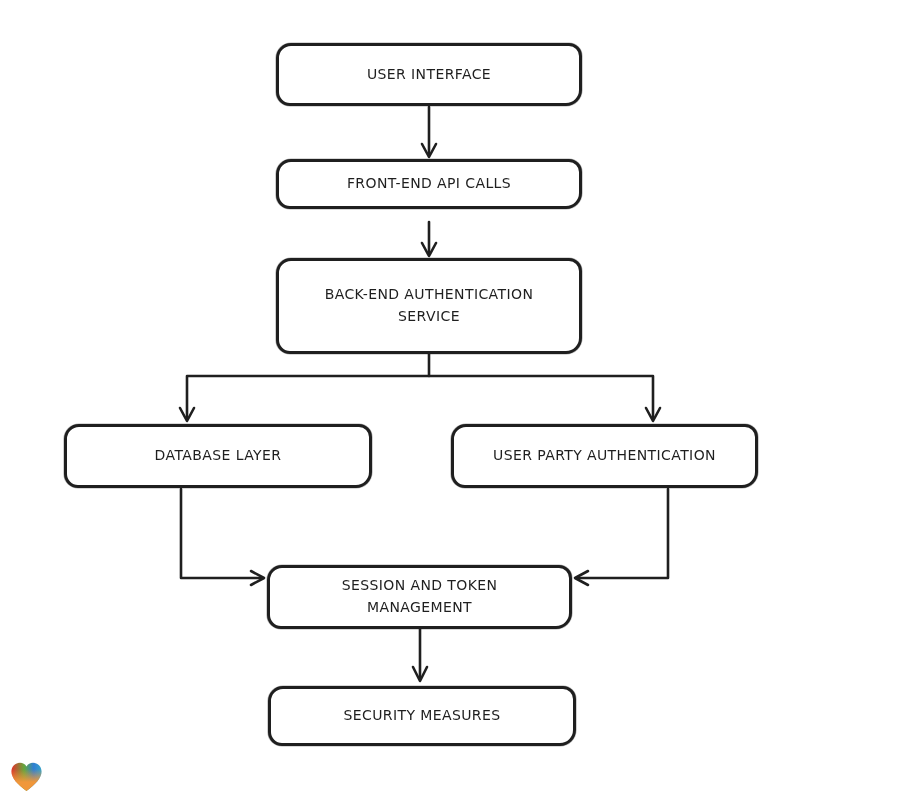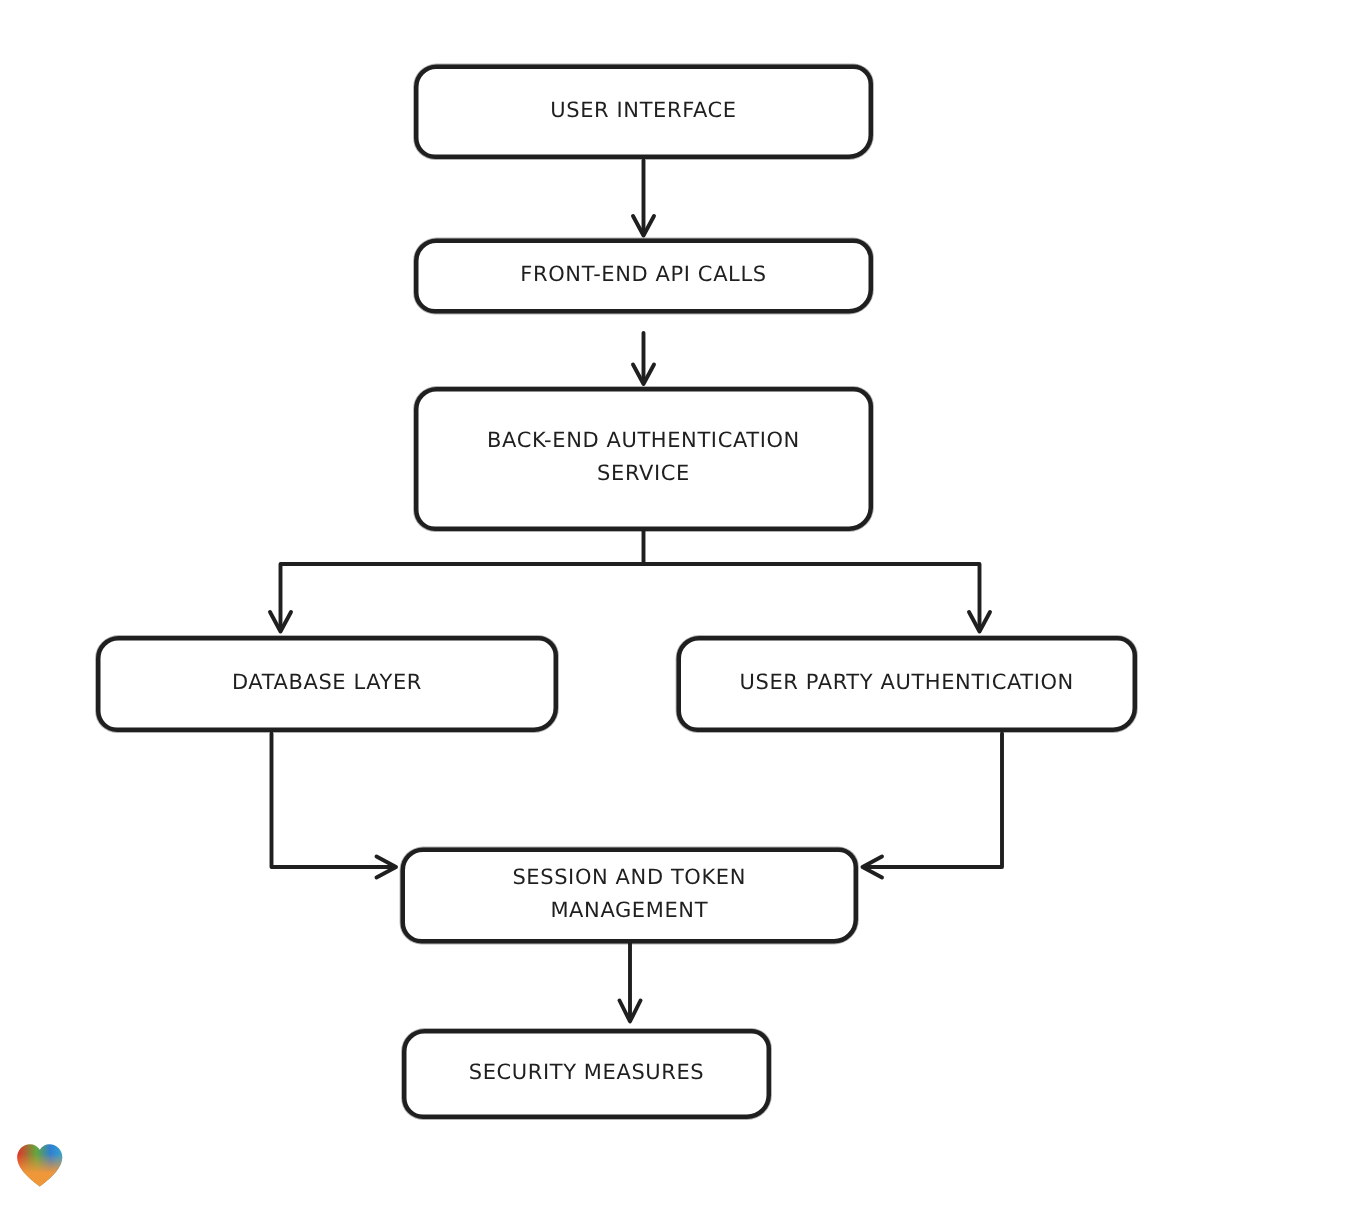--- a/index.html
+++ b/index.html
@@ -106,21 +106,21 @@
 
   <div class="node" style="left:451px; top:424px; width:307px; height:64px;">
     <span class="node-label">USER PARTY AUTHENTICATION</span>
   </div>
 
   <div class="node" style="left:267px; top:541px; width:305px; height:64px;margin-top:24px;">
     <span class="node-label">SESSION AND TOKEN
 MANAGEMENT</span>
   </div>
 
-  <div class="node" style="left:268px; top:686px; width:246px; height:60px;">
+  <div class="node" style="left:268px; top:686px; width:308px; height:60px;">
     <span class="node-label">SECURITY MEASURES</span>
   </div>
 
   <div class="logo">
     <svg viewBox="0 0 32 30" xmlns="http://www.w3.org/2000/svg">
       <defs>
         <linearGradient id="heart-h" x1="0" y1="0" x2="1" y2="0">
           <stop offset="0" stop-color="#e4302a"></stop>
           <stop offset="0.42" stop-color="#64a73c"></stop>
           <stop offset="0.74" stop-color="#2f7fd4"></stop>

